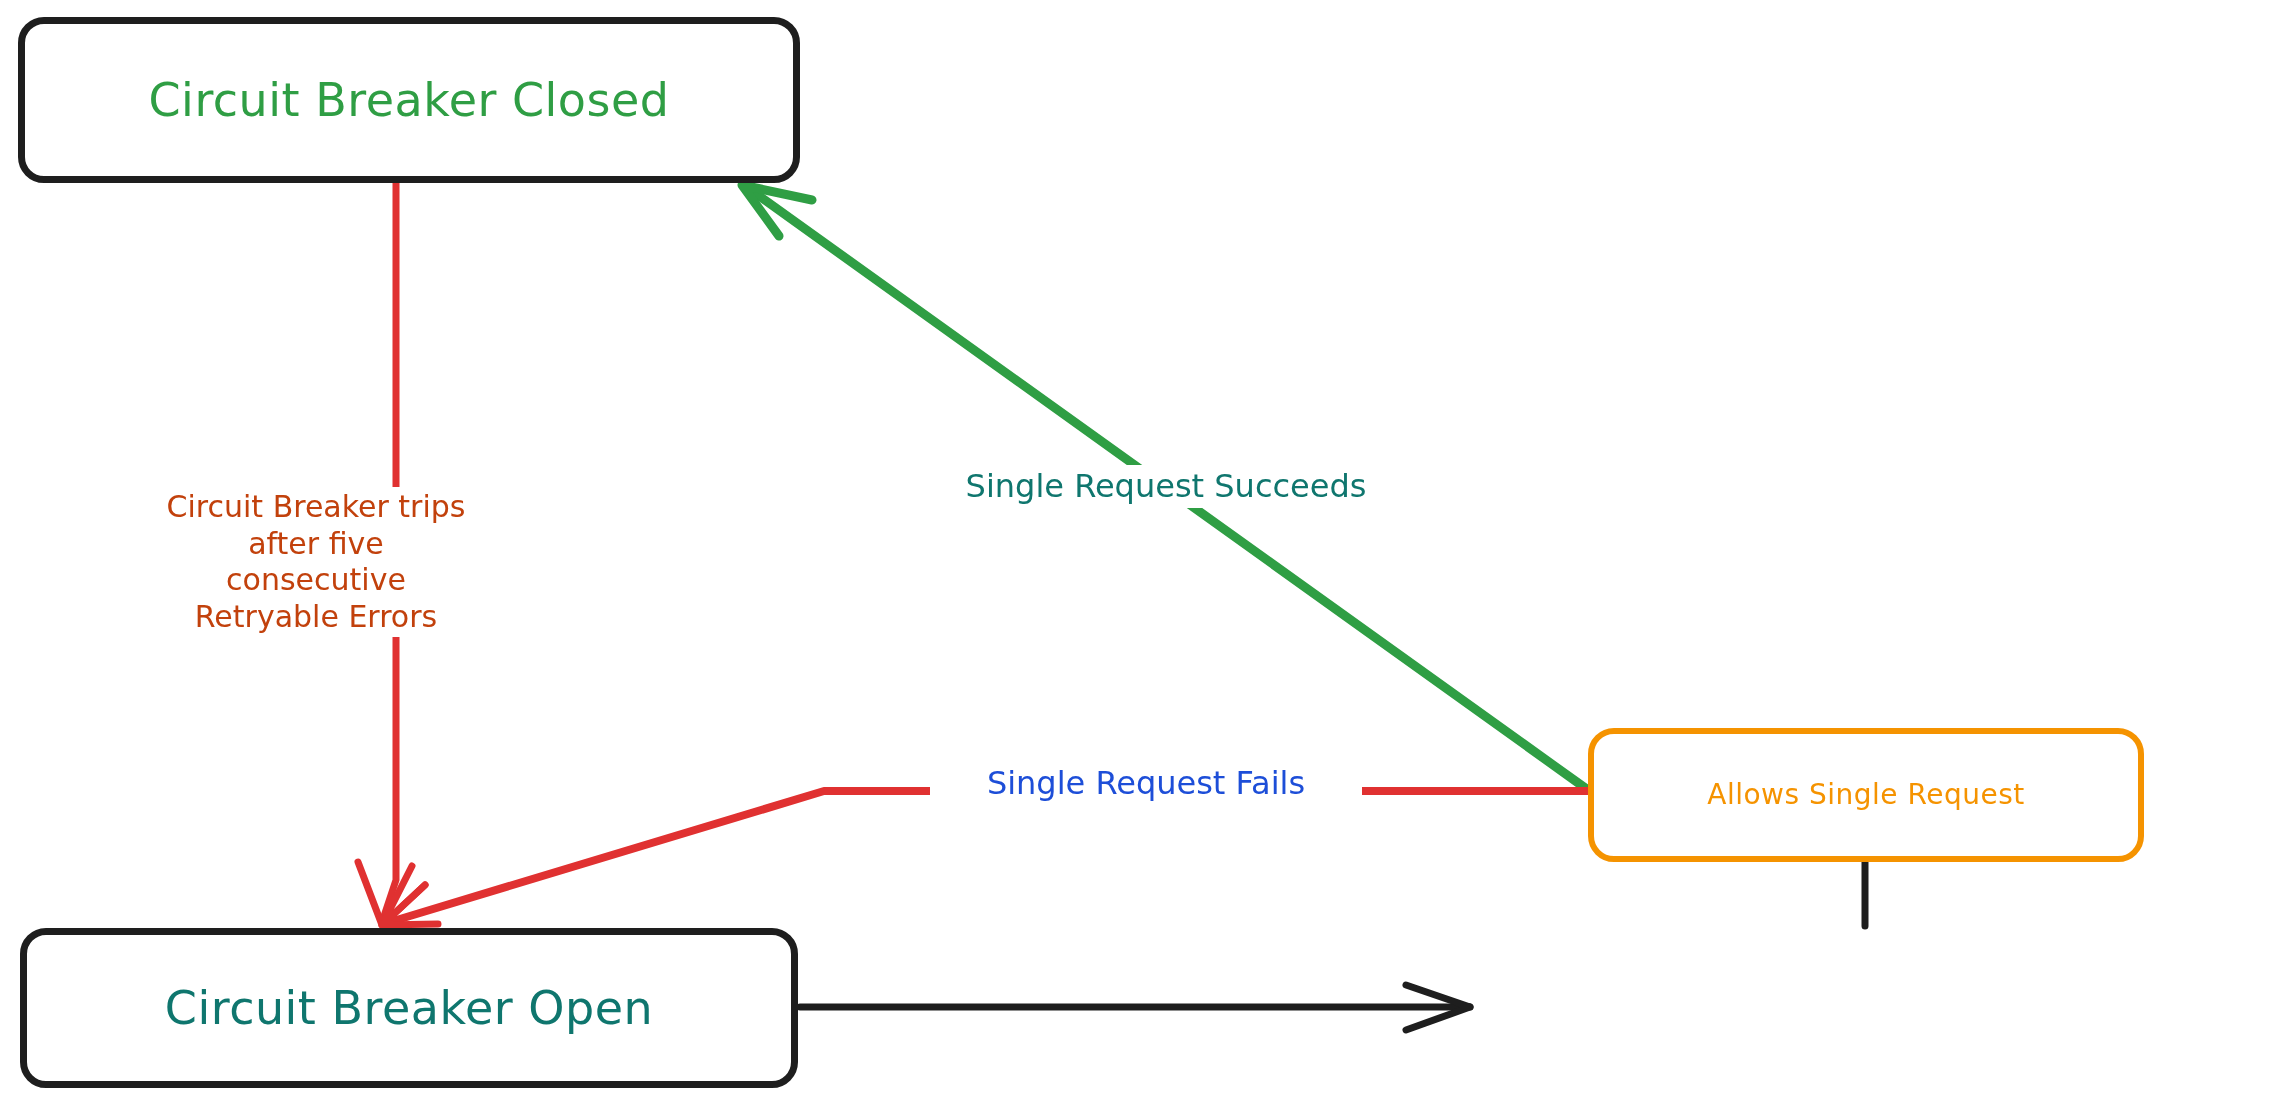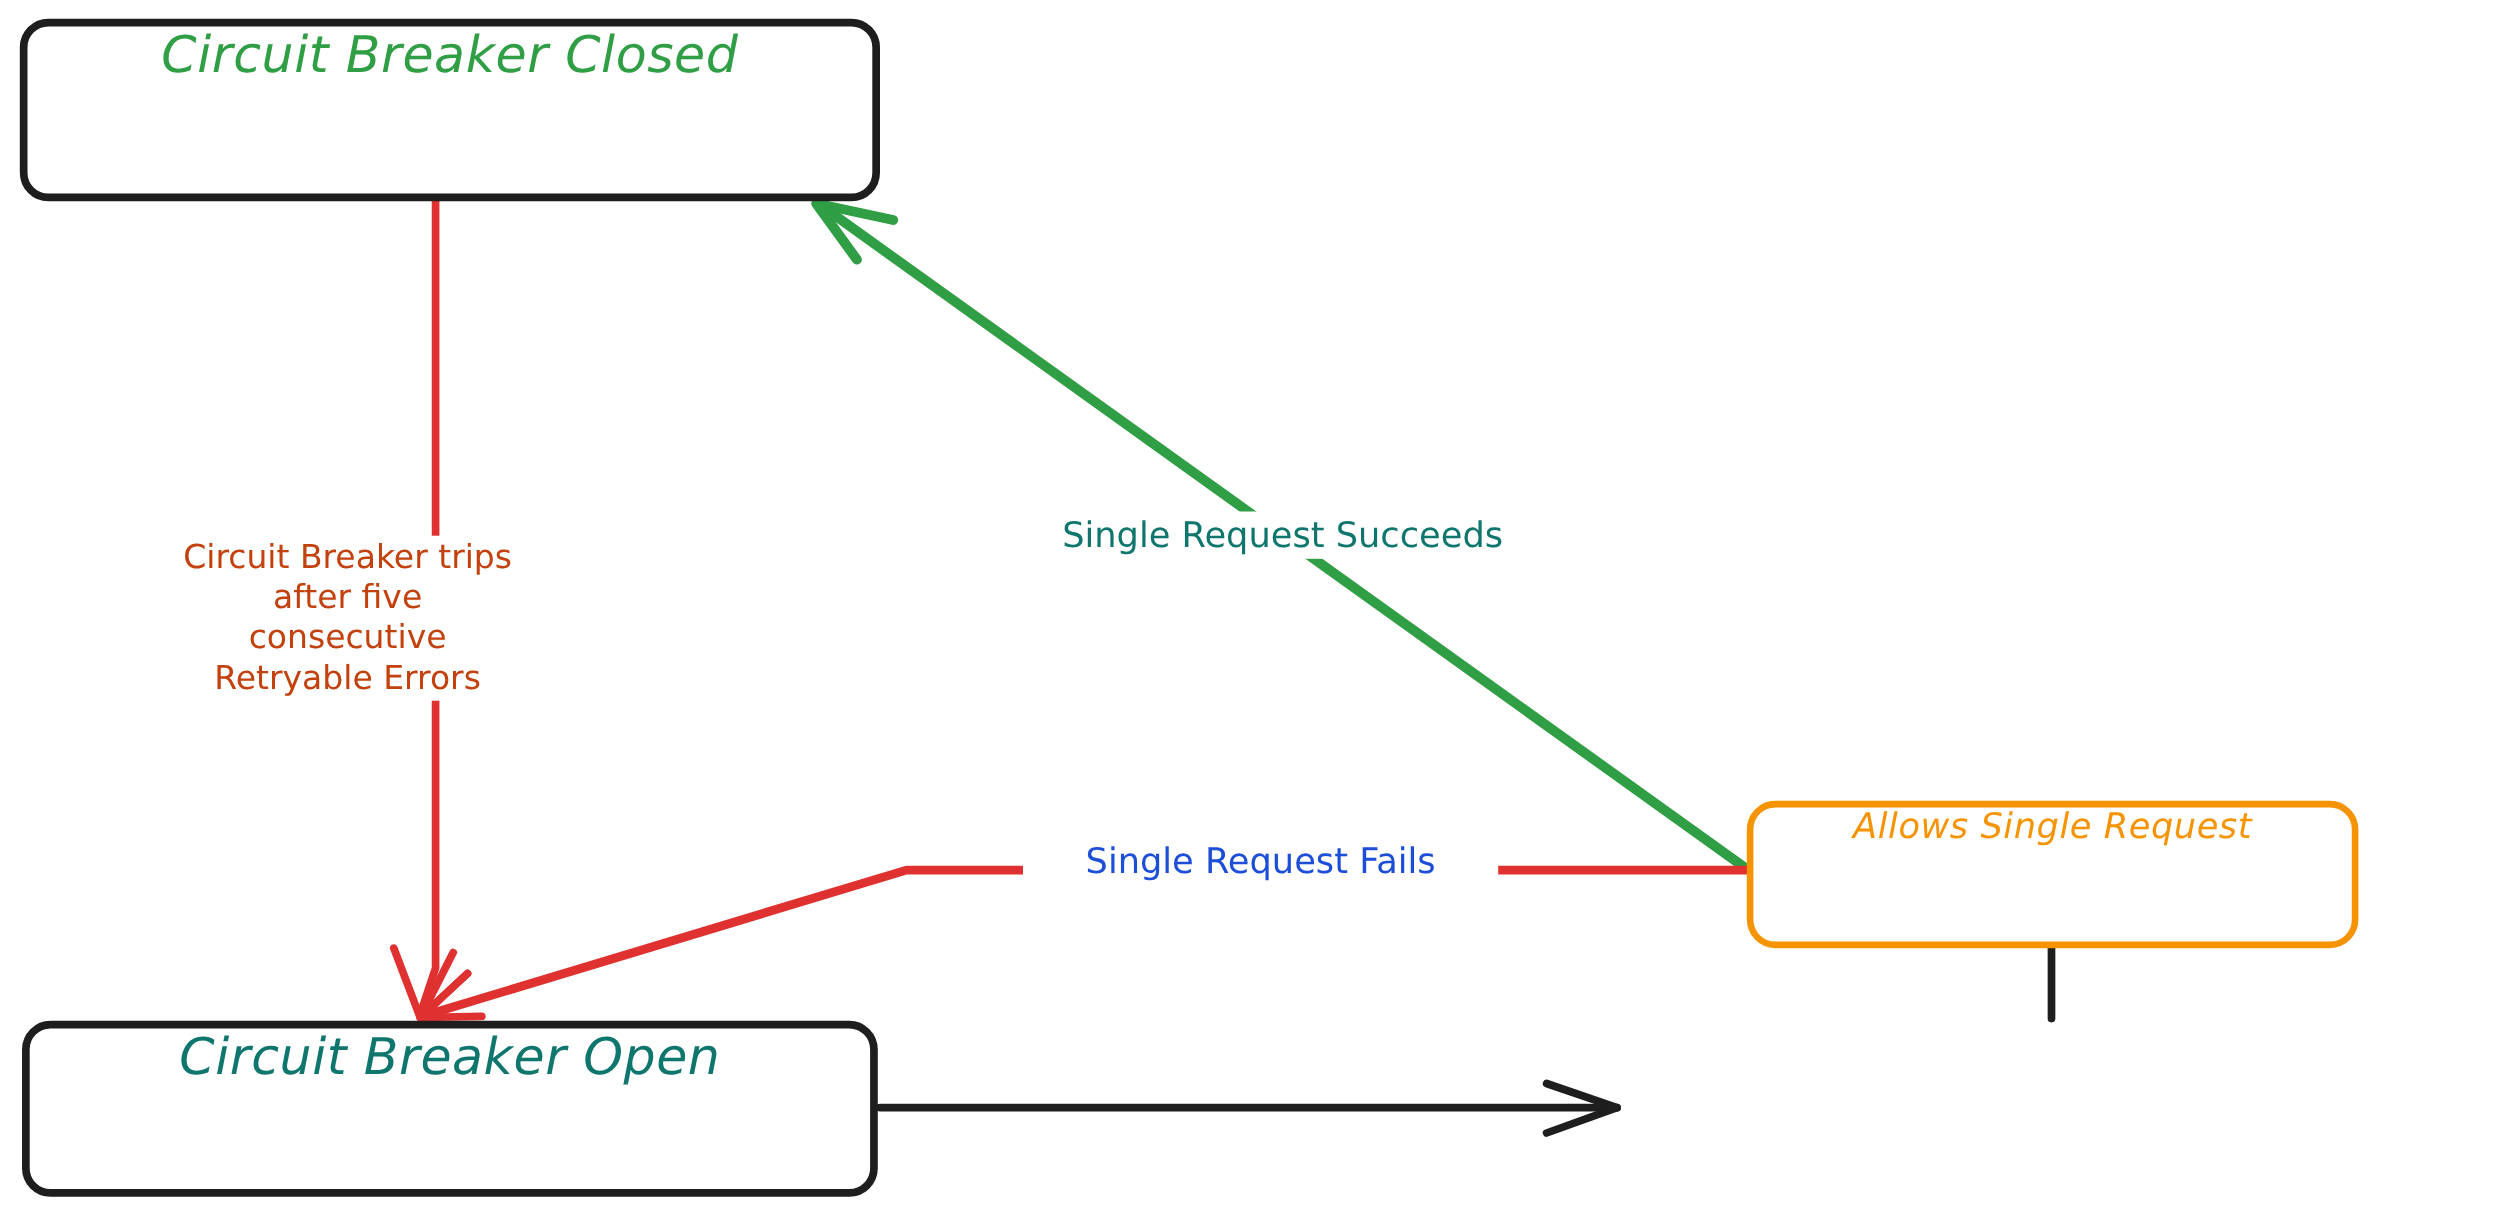--- a/index.html
+++ b/index.html
@@ -23,23 +23,23 @@
     top: 0;
     width: 2272px;
     height: 1107px;
     pointer-events: none;
   }
   .node {
     position: absolute;
     box-sizing: border-box;
     background: #ffffff;
     display: flex;
+    align-items: center;
     justify-content: center;
     text-align: center;
-    font-style: italic;
   }
   .node-black {
     border: 7px solid #1e1e1e;
     border-radius: 26px;
   }
   .node-orange {
     border: 6px solid #f59300;
     border-radius: 26px;
   }
   .node-label {
@@ -54,21 +54,21 @@
   .lbl-orange { color: #f59300; }
 
   #node-closed    { left: 18px;   top: 17px;   width: 782px;  height: 166px; }
   #node-open      { left: 20px;   top: 928px;  width: 778px;  height: 160px; }
   #node-halfopen  { left: 1478px; top: 925px;  width: 780px;  height: 163px; }
   #node-allows    { left: 1588px; top: 728px;  width: 556px;  height: 134px; }
 
   #node-closed   .node-label { font-size: 46px; }
   #node-open     .node-label { font-size: 46px; }
   #node-halfopen .node-label { font-size: 46px; }
-  #node-allows   .node-label { font-size: 32px; }
+  #node-allows   .node-label { font-size: 28px; }
 
   .edge-label {
     position: absolute;
     font-family: "DejaVu Sans", sans-serif;
     text-align: center;
     line-height: 1.22;
     background: #ffffff;
     white-space: pre-line;
     padding: 2px 6px;
   }

